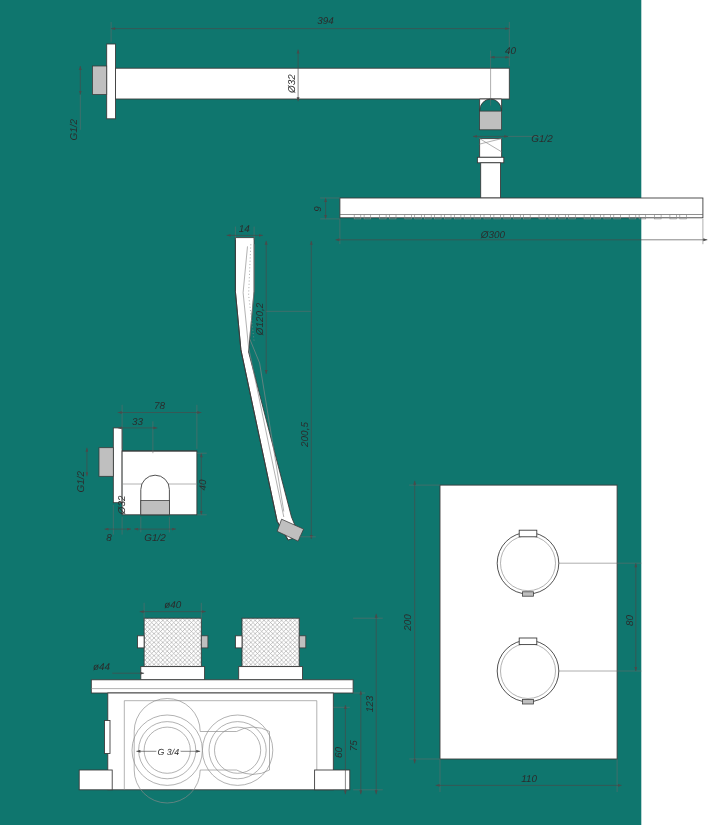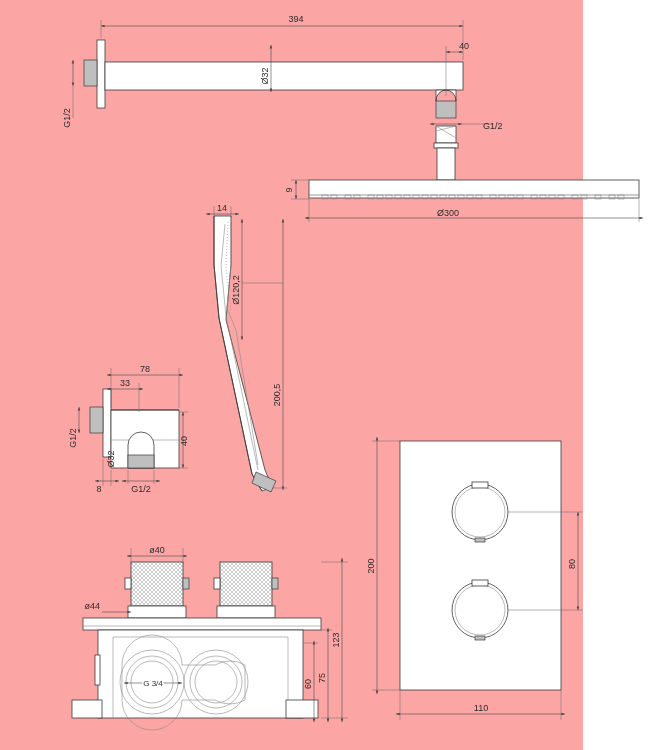--- a/index.html
+++ b/index.html
@@ -1,17 +1,17 @@
 <!DOCTYPE html>
 <html><head>
 <meta charset="utf-8">
 <style>
   html,body{margin:0;padding:0;background:#ffffff;}
   body{width:650px;height:750px;overflow:hidden;font-family:"Liberation Sans",sans-serif;}
-  #stage{position:relative;width:583px;height:750px;background:#fca5a5;}
+  #stage{position:relative;width:583px;height:750px;background:#0f766e;font-style:italic;}
   svg#drawing{position:absolute;left:0;top:0;width:650px;height:750px;}
   .ln{stroke:#3a3a3a;stroke-width:0.8;fill:none;}
   .ln-thin{stroke:#555;stroke-width:0.6;fill:none;}
   .dim{stroke:#4a4a4a;stroke-width:0.6;fill:none;}
   .ext{stroke:#6a6a6a;stroke-width:0.5;fill:none;}
   .fillgray{fill:#bfbfbf;stroke:#3a3a3a;stroke-width:0.7;}
   .fillwhite{fill:#ffffff;stroke:#3a3a3a;stroke-width:0.8;}
   .nofill{fill:none;stroke:#3a3a3a;stroke-width:0.8;}
   .lite{fill:none;stroke:#8a8a8a;stroke-width:0.6;}
   .txt{font-family:"Liberation Sans",sans-serif;font-size:9px;fill:#2b2b2b;}

